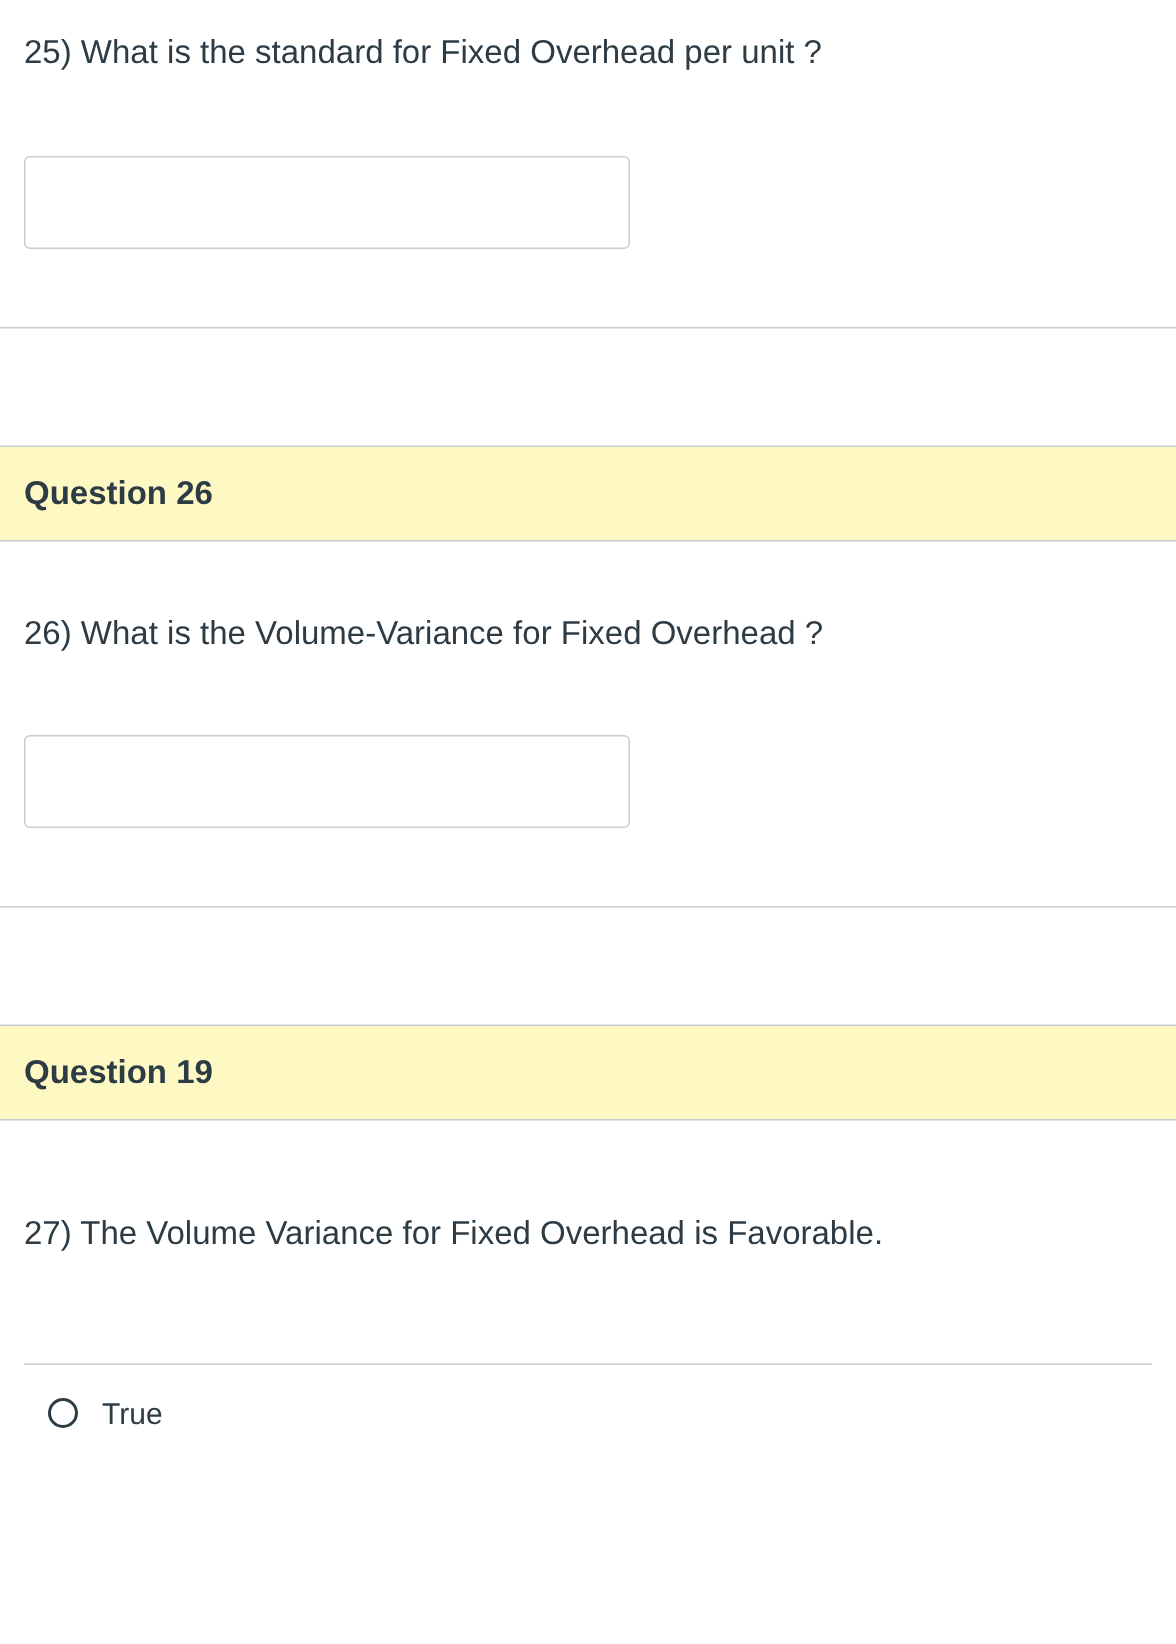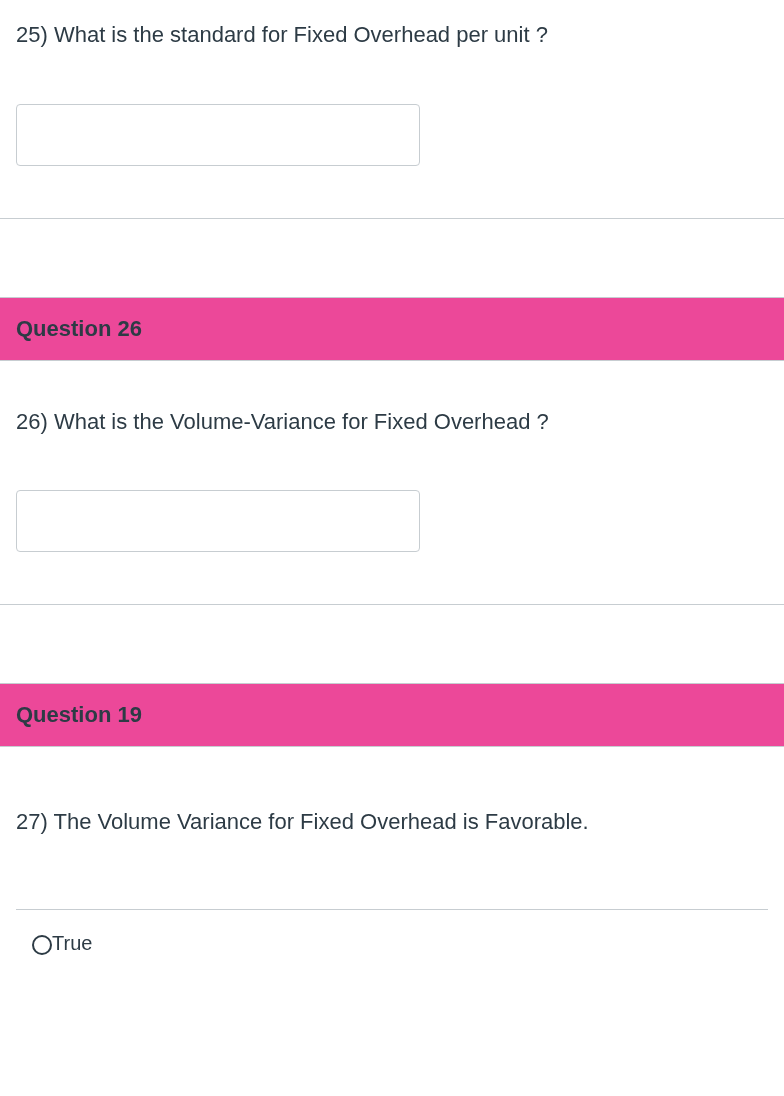--- a/index.html
+++ b/index.html
@@ -11,21 +11,21 @@
       font-family: -apple-system, BlinkMacSystemFont, "Segoe UI", Helvetica, Arial, sans-serif;
       background: #ffffff;
       color: #2d3b45;
       width: 784px;
     }
     .question-block {
       border-top: 1px solid #c7cdd1;
       border-bottom: 1px solid #c7cdd1;
     }
     .question-header {
-      background: #ec4899;
+      background: #fef9c3;
       padding: 18px 16px;
       border-bottom: 1px solid #c7cdd1;
     }
     .question-header h2 {
       font-size: 22px;
       font-weight: 700;
       color: #2d3b45;
     }
     .question-body {
       padding: 46px 16px 52px 16px;
@@ -51,23 +51,24 @@
       height: 78px;
     }
     .first-body {
       padding: 20px 16px 52px 16px;
     }
     .options {
       border-top: 1px solid #c7cdd1;
     }
     .option-row {
       display: flex;
-      align-items: flex-end;
+      align-items: flex-start;
       padding: 22px 16px;
       border-bottom: 1px solid #c7cdd1;
+      gap: 16px;
     }
     .option-row:last-child {
       border-bottom: none;
       padding-bottom: 0;
     }
     .radio-circle {
       width: 20px;
       height: 20px;
       border: 2px solid #2d3b45;
       border-radius: 50%;

